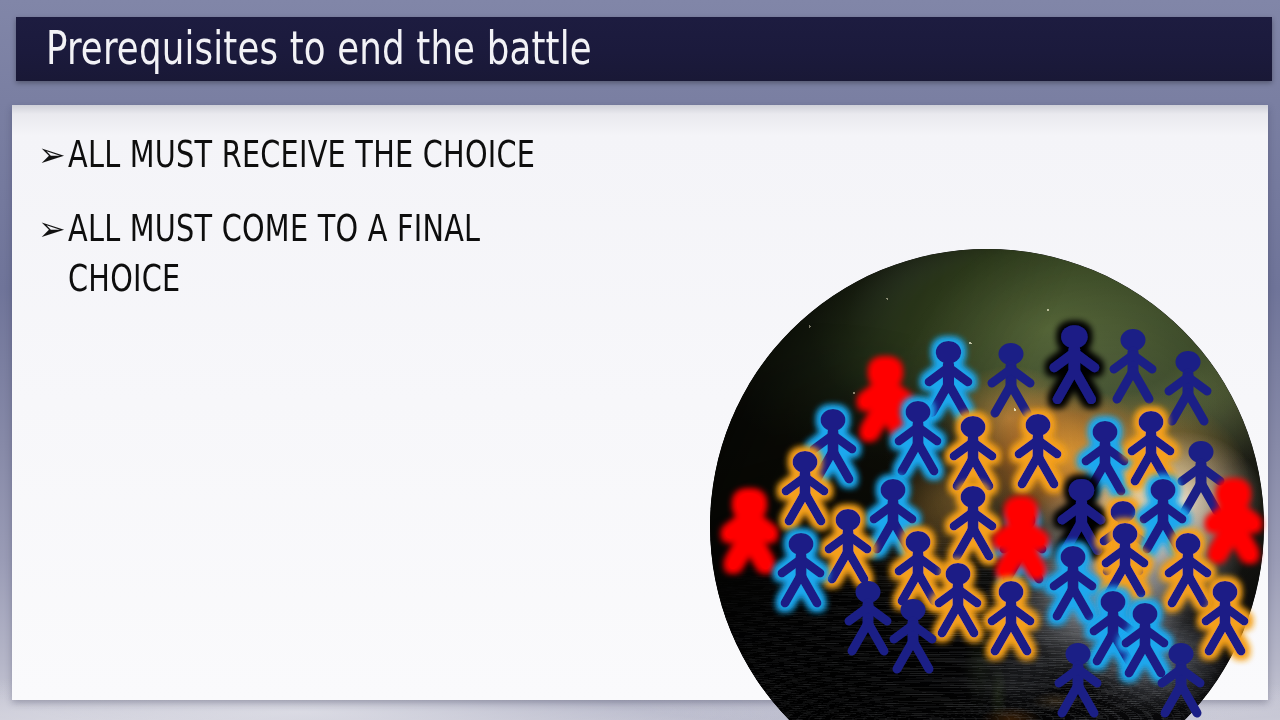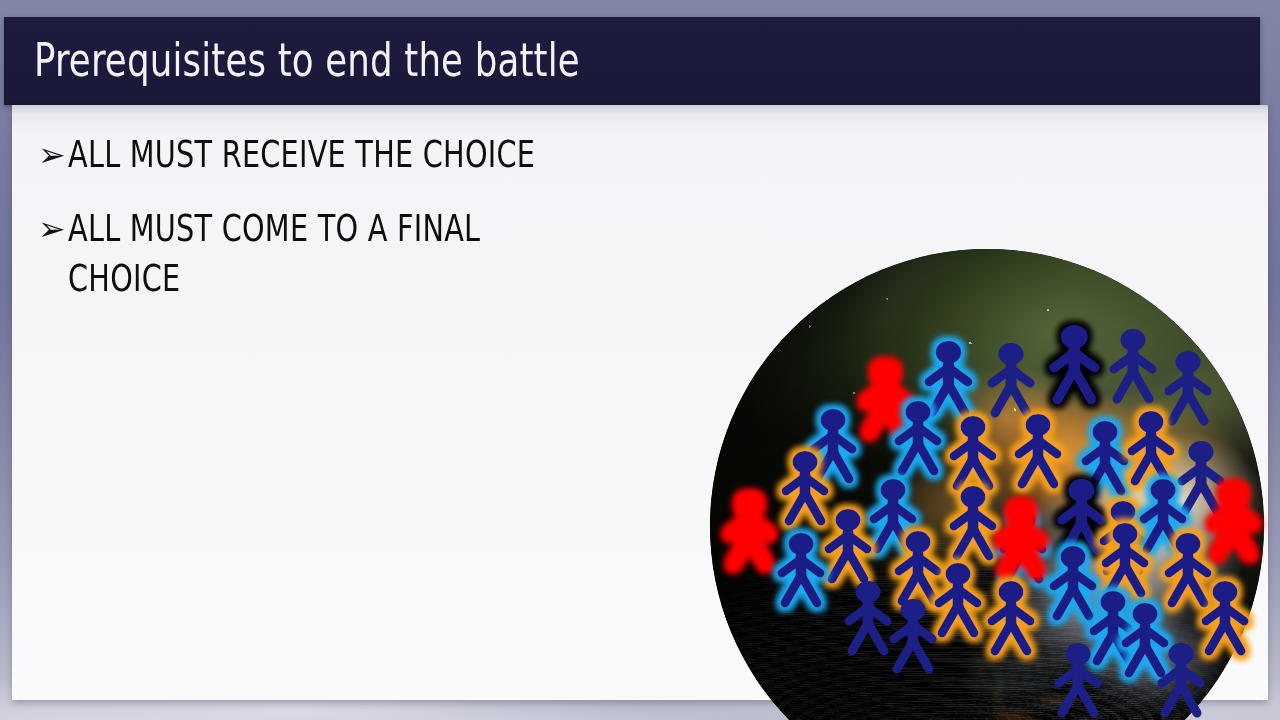--- a/index.html
+++ b/index.html
@@ -17,21 +17,21 @@
     position:absolute;left:0;top:0;width:1280px;height:720px;
     background:
       radial-gradient(ellipse 700px 60px at 300px 712px, rgba(255,255,255,.45), rgba(255,255,255,0) 70%),
       radial-gradient(ellipse 520px 40px at 980px 700px, rgba(255,255,255,.35), rgba(255,255,255,0) 70%),
       radial-gradient(ellipse 900px 90px at 640px 690px, rgba(120,125,160,.35), rgba(0,0,0,0) 72%);
     pointer-events:none;
   }
 
   
   #title-bar{
-    position:absolute;left:4px;top:17px;width:1256px;height:88px;
+    position:absolute;left:16px;top:17px;width:1256px;height:64px;
     background:linear-gradient(180deg,#1d1c40 0%,#1b1a3c 55%,#191836 100%);
     box-shadow:0 2px 5px rgba(0,0,0,.32);
   }
   #title-text{
     position:absolute;left:30px;top:50%;transform:translateY(-52%);
     color:#f2f2f6;
     font-family:"DejaVu Sans Condensed","Liberation Sans",sans-serif;
     font-size:46px;font-weight:300;letter-spacing:.2px;
     white-space:nowrap;
     transform-origin:left center;

